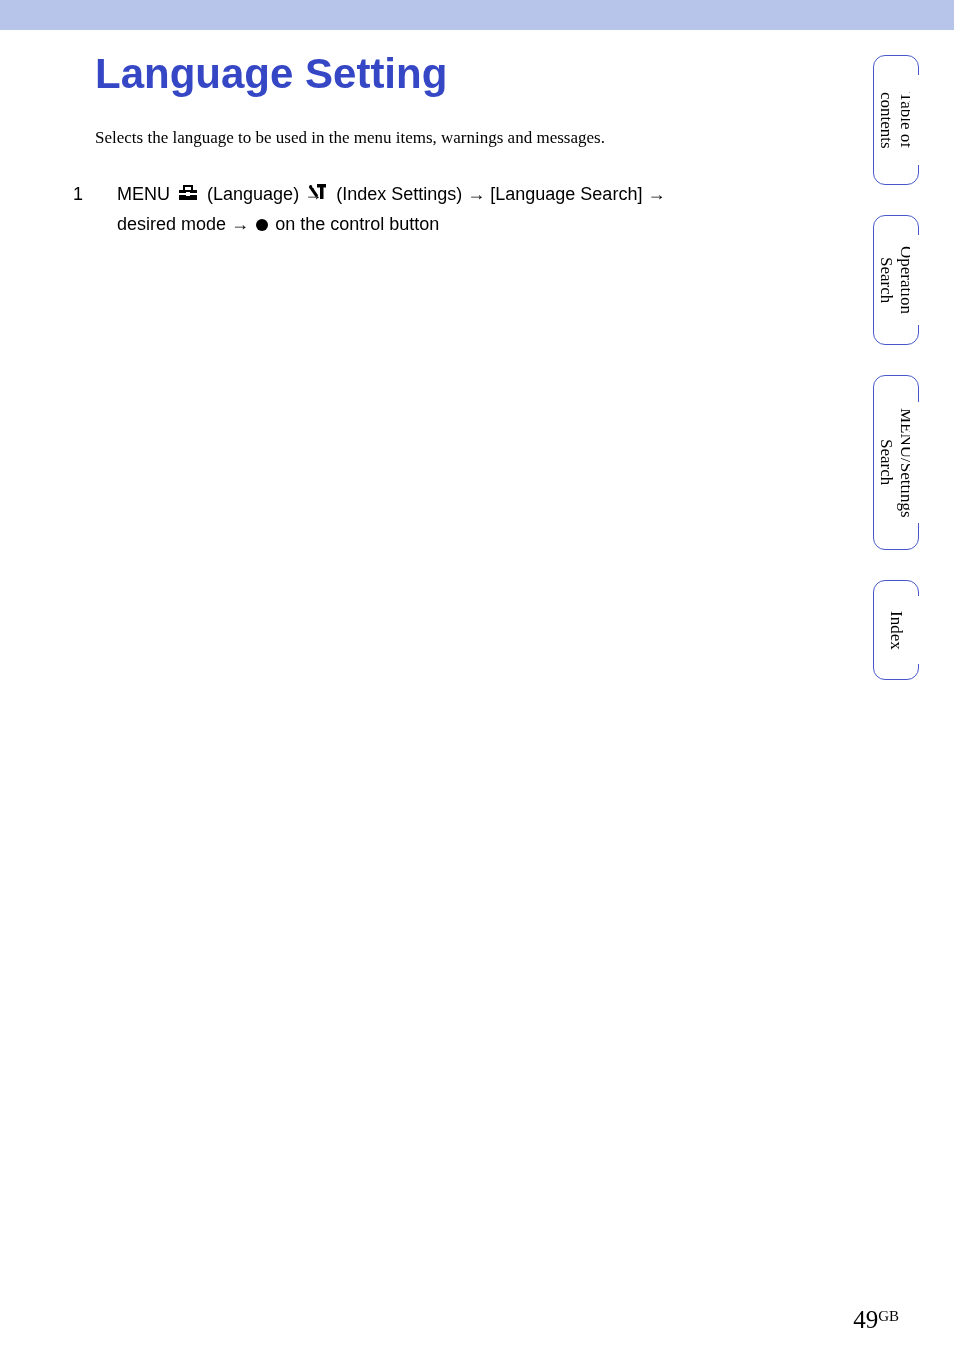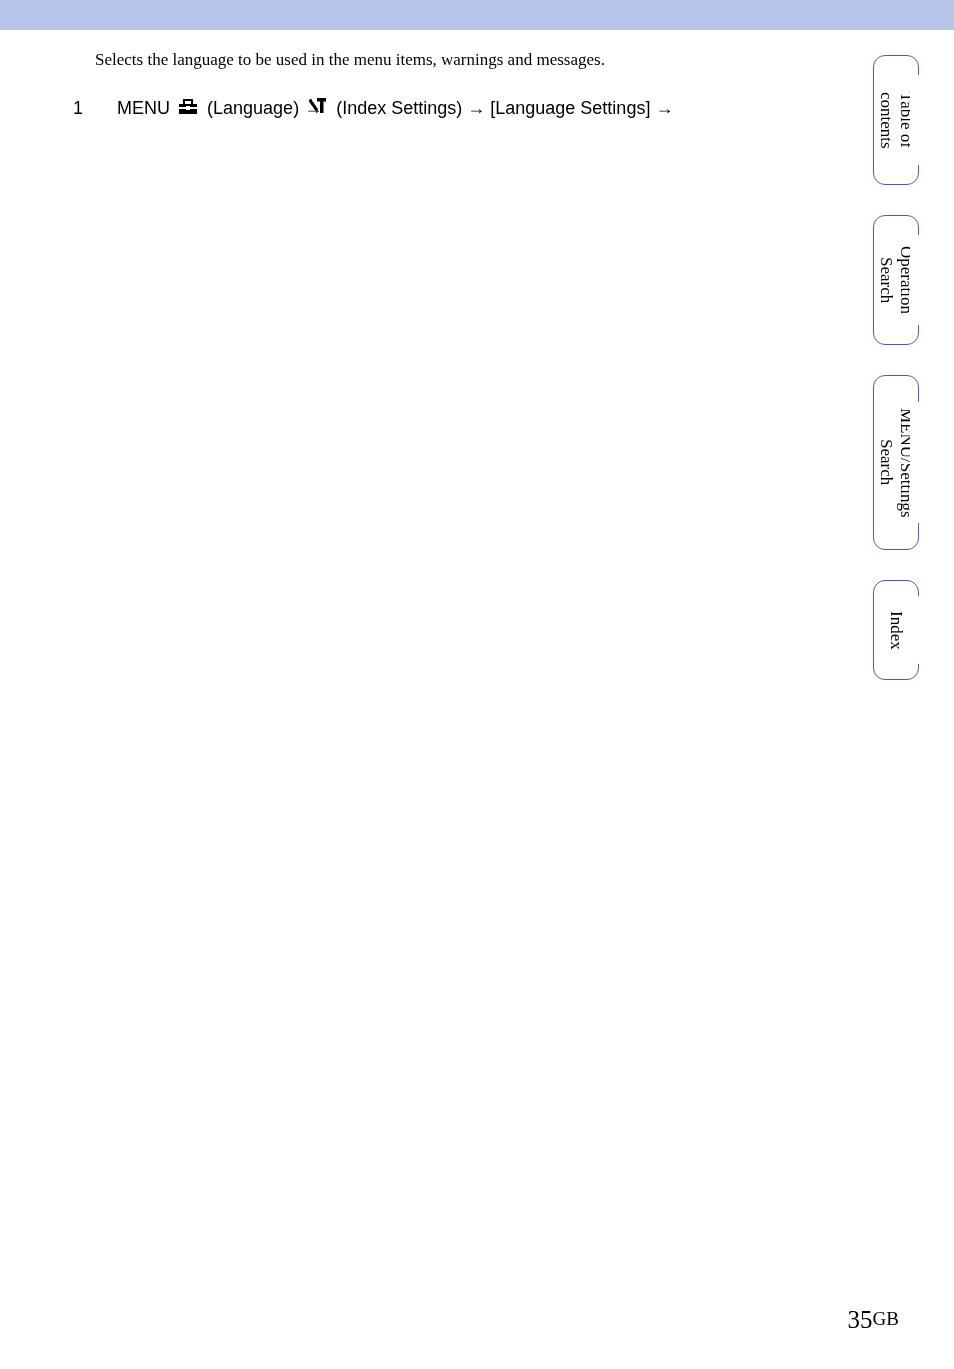--- a/index.html
+++ b/index.html
@@ -32,21 +32,21 @@
       font-size: 42px;
       font-weight: bold;
       color: #3547c5;
       margin-bottom: 30px;
       font-family: Arial, sans-serif;
     }
     .description {
       font-size: 17px;
       color: #000;
       font-family: "Times New Roman", serif;
-      margin-bottom: 24px;
+      margin-bottom: 32px;
     }
     .steps {
       font-size: 18px;
       color: #000;
       font-family: Arial, sans-serif;
       line-height: 1.6;
     }
     .step-num {
       display: inline-block;
       width: 22px;
@@ -114,39 +114,40 @@
     
     .page-number {
       position: absolute;
       bottom: 35px;
       right: 55px;
       font-family: "Times New Roman", serif;
       font-size: 25px;
       color: #000;
     }
     .page-number .gb {
-      font-size: 19px;
+      font-size: 15px;
       vertical-align: top;
       position: relative;
       top: 2px;
     }
     .step-line {
       padding-left: 22px;
       text-indent: -22px;
     }
     .step-line2 {
       padding-left: 22px;
     }
   </style>
 </head>
 <body>
 
 <div class="top-bar"></div>
 
 <div class="content">
+  <h1 class="page-title">Language Setting</h1>
   <p class="description">Selects the language to be used in the menu items, warnings and messages.</p>
 
   <div class="steps">
     <div class="step-line">
       <span class="step-num">1</span><span>MENU</span>
       <span class="arrow">→</span>
       <span class="icon-svg">
         <svg width="20" height="16" viewBox="0 0 20 16">
           <rect x="1" y="5" width="18" height="10" fill="#000"></rect>
           <rect x="6" y="1" width="8" height="5" fill="none" stroke="#000" stroke-width="2"></rect>
@@ -159,22 +160,28 @@
       <span class="icon-svg">
         <svg width="20" height="18" viewBox="0 0 20 18">
           <path d="M 3 2 Q 1 4 3 6 L 5 8 L 7 6 L 5 4 Q 6 2 3 2 Z" fill="#000"></path>
           <rect x="4" y="6" width="3" height="9" fill="#000" transform="rotate(-35 5 7)"></rect>
           <rect x="10" y="1" width="9" height="3.5" fill="#000"></rect>
           <rect x="13" y="1" width="3.5" height="15" fill="#000"></rect>
         </svg>
       </span>
       <span>(Index Settings)</span>
       <span class="arrow">→</span>
-      <span>[Language Settings]</span>
-      <span class="arrow">→</span>
+      <span>[Language Search]</span>
+      <span class="arrow">→</span>
+    </div>
+    <div class="step-line2">
+      <span>desired mode</span>
+      <span class="arrow">→</span>
+      <span class="dot"></span>
+      <span>on the control button</span>
     </div>
   </div>
 </div>
 
 <div class="side-tabs">
   <div class="tab tab-1">
     <span class="tab-text">Table of
 contents</span>
   </div>
   <div class="tab tab-2">
@@ -184,14 +191,14 @@
   <div class="tab tab-3">
     <span class="tab-text">MENU/Settings
 Search</span>
   </div>
   <div class="tab tab-4">
     <span class="tab-text">Index</span>
   </div>
 </div>
 
 <div class="page-number">
-  <span>35</span><span class="gb">GB</span>
+  <span>49</span><span class="gb">GB</span>
 </div>
 
 </body></html>

